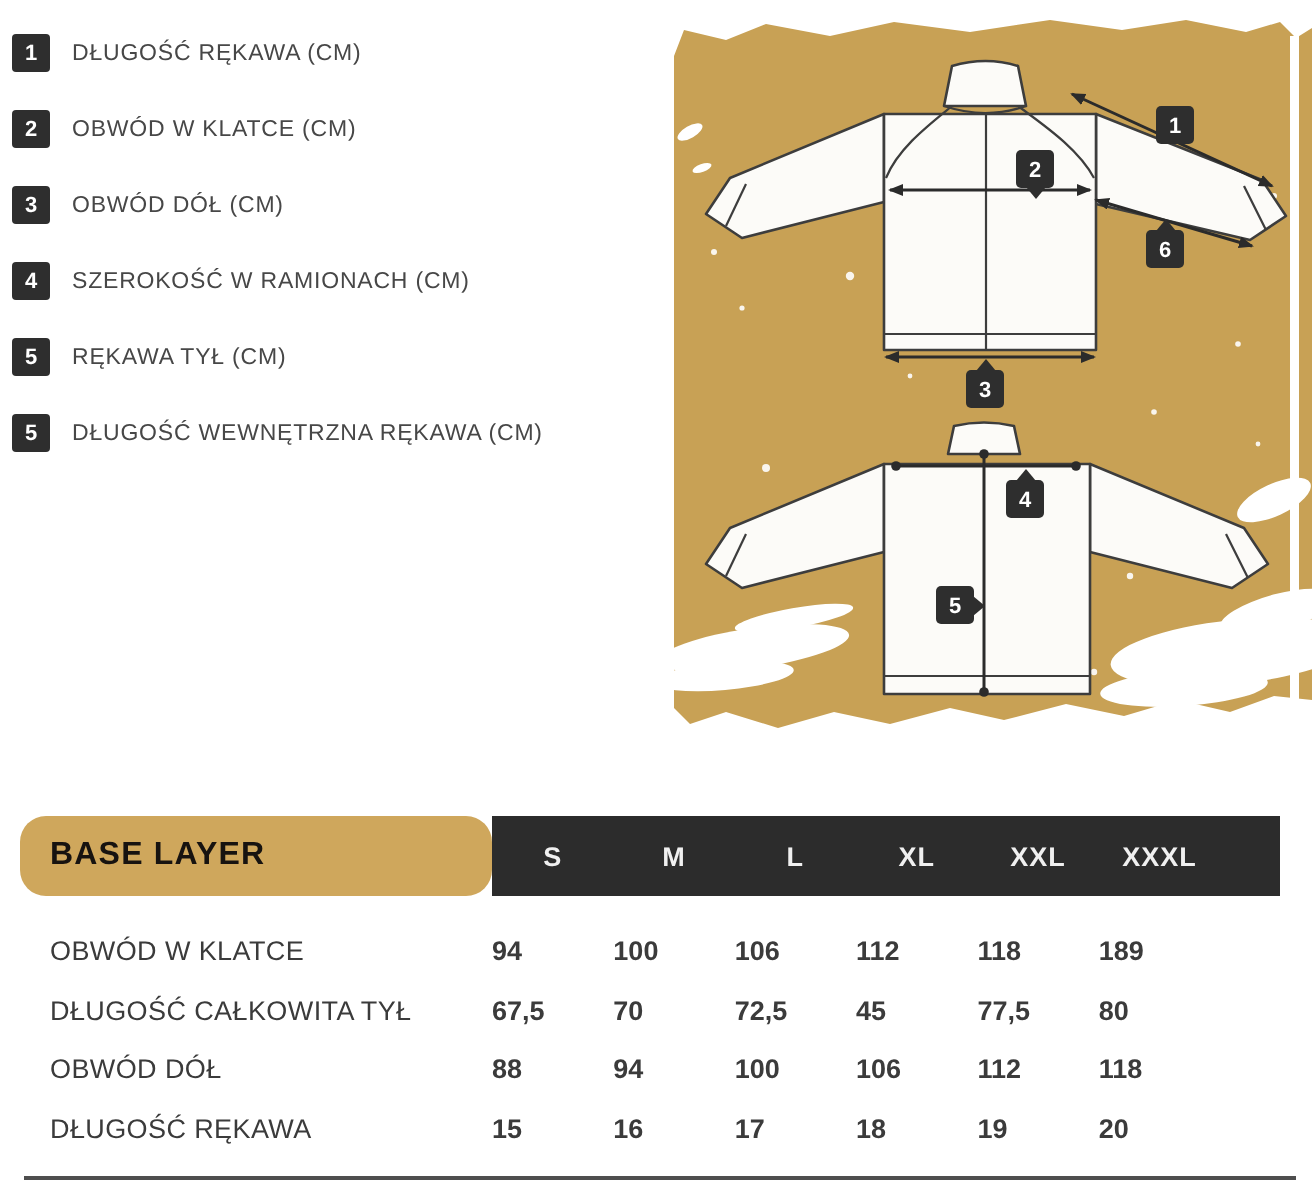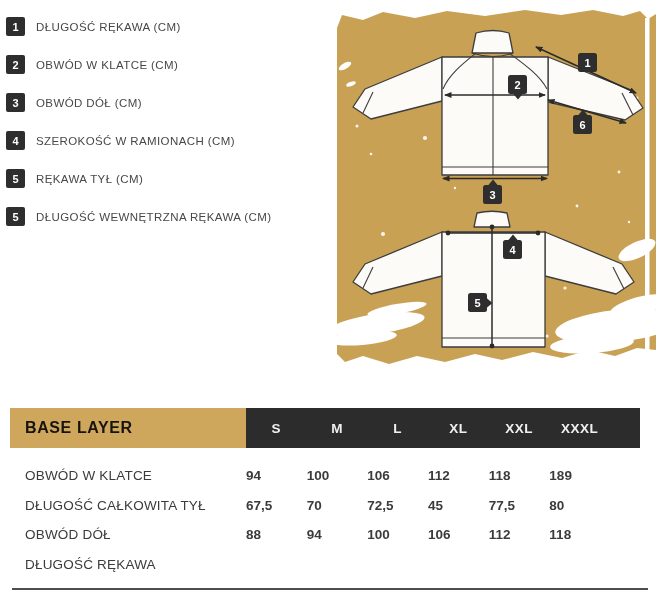--- a/index.html
+++ b/index.html
@@ -21,21 +21,21 @@
 
   
   .panel { position:absolute; left:337px; top:6px; width:319px; height:366px; }
 
   
   .size-table { position:absolute; left:10px; top:408px; width:630px; }
   .thead { display:flex; height:40px; }
   .th-label {
     width:236px; box-sizing:border-box; padding-left:15px;
     background:#cfa75c; color:#171310; font-size:16px; font-weight:bold; letter-spacing:0.6px;
-    display:flex; align-items:center;
+    display:flex; align-items:center;border-radius:13px;
   }
   .th-sizes { flex:1; background:#2c2c2c; display:flex; align-items:center; padding-right:30px; }
   .th-size { flex:1; text-align:center; color:#f0f0f0; font-size:13.5px; font-weight:bold; letter-spacing:0.5px; }
   .tbody { padding-top:13px; }
   .tr { display:flex; height:29.5px; align-items:center; }
   .td-label {
     width:236px; box-sizing:border-box; padding-left:15px;
     font-size:13.5px; font-weight:normal; color:#3b3b3b; letter-spacing:0.2px; white-space:nowrap;
   }
   .td-vals { flex:1; display:flex; padding-right:30px; }
@@ -243,17 +243,25 @@
         <span class="td-val">88</span>
         <span class="td-val">94</span>
         <span class="td-val">100</span>
         <span class="td-val">106</span>
         <span class="td-val">112</span>
         <span class="td-val">118</span>
       </div>
     </div>
     <div class="tr">
       <div class="td-label">DŁUGOŚĆ RĘKAWA</div>
+      <div class="td-vals">
+        <span class="td-val">15</span>
+        <span class="td-val">16</span>
+        <span class="td-val">17</span>
+        <span class="td-val">18</span>
+        <span class="td-val">19</span>
+        <span class="td-val">20</span>
+      </div>
     </div>
   </div>
 </div>
 
 <div class="table-bottom-line"></div>
 
 </body></html>

